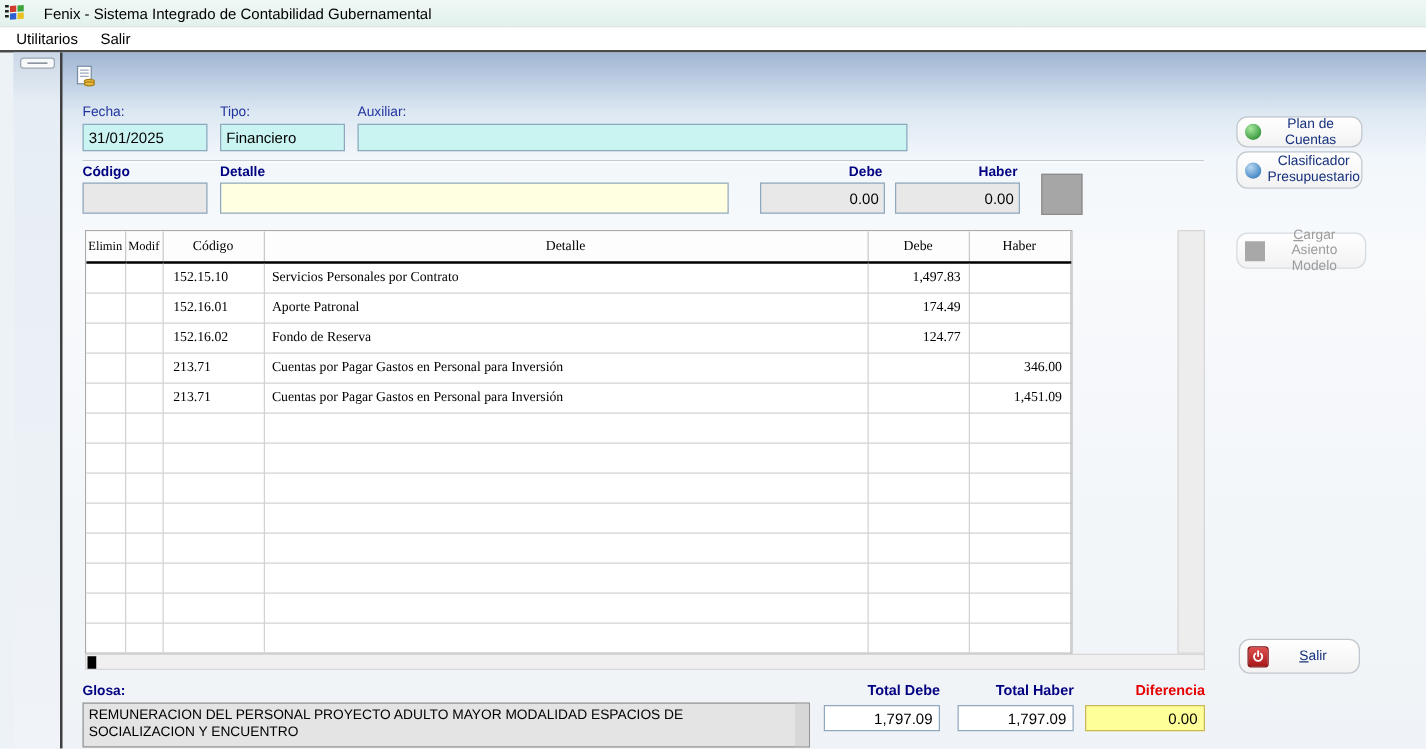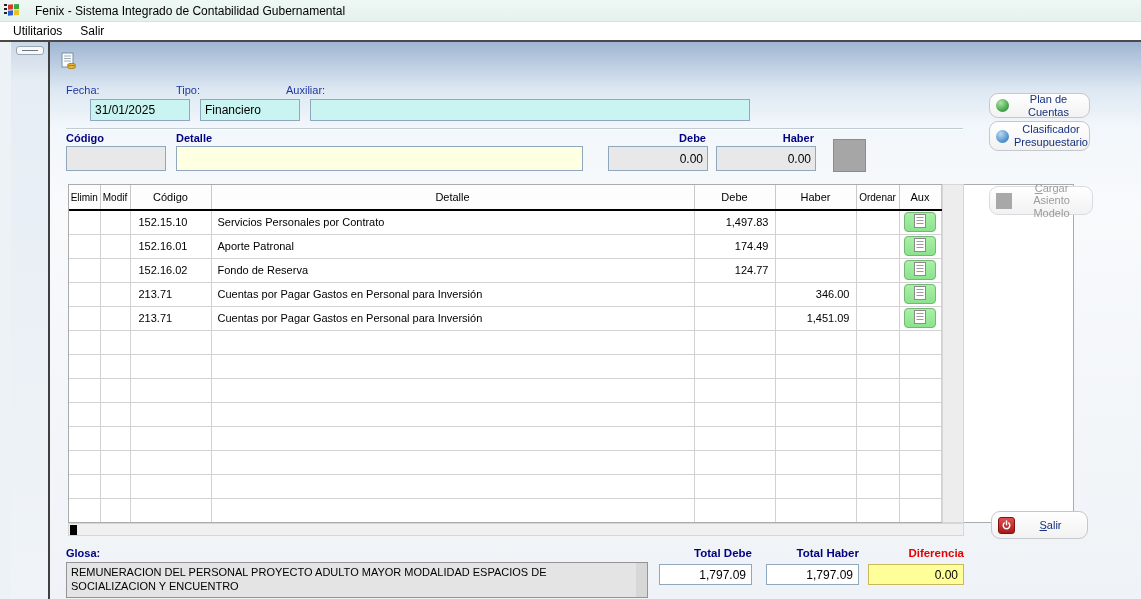--- a/index.html
+++ b/index.html
@@ -27,32 +27,32 @@
   .sidebar-handle i { display:block; width:16px; height:1px; background:#6B7682; }
 
   .toolbar-btn { position:absolute; left:45px; top:9px; width:24px; height:22px; background:transparent;
     border:1px solid transparent; border-radius:2px; display:flex; align-items:center; justify-content:center; }
 
   
   .flabel { position:absolute; color:#2135A0; font-size:11px; }
   .flabel.bold { color:#000080; font-weight:bold; }
   .tfield { position:absolute; border:1px solid #8FA8BE; font-family:"Liberation Sans",sans-serif;
     font-size:12px; padding:0 4px; color:#000; }
-  .cyan { background:#CAF4F2;margin-left:24px; }
+  .cyan { background:#CAF4F2; }
   .yellow { background:#FFFFE1; }
   .gray { background:#E8E8E8; }
   .num { text-align:right; }
   .hsep { position:absolute; left:55px; top:86px; width:897px; height:2px;
     border-top:1px solid #C3CBD3; border-bottom:1px solid #FFFFFF; }
   .gray-btn { position:absolute; left:822px; top:97px; width:33px; height:33px;
     background:#A6A6A6; border:1px solid #8C8C8C; }
 
   
-  .grid-wrap { position:absolute; left:57px; top:142px; width:1006px; height:339px;
-    border:1px solid #ABABAB; background:#FFFFFF; overflow:hidden; }
+  .grid-wrap { position:absolute; left:57px; top:142px; width:790px; height:339px;
+    border:1px solid #ABABAB; background:#FFFFFF; overflow:hidden;font-family:Liberation Serif, serif; }
   table.grid { border-collapse:collapse; table-layout:fixed; width:872px; }
   table.grid th { height:25px; font-weight:normal; font-size:11px; background:#FDFDFD;
     border-right:1px solid #C9C9C9; border-bottom:2px solid #000; text-align:center; }
   table.grid td { height:24px; font-size:11px; border-right:1px solid #D2D2D2; border-bottom:1px solid #D2D2D2;
     overflow:hidden; white-space:nowrap; background:#FFF; }
   td.c-codigo { padding-left:8px; }
   td.c-detalle { padding-left:6px; }
   td.c-debe, td.c-haber { padding-right:6px; text-align:right; }
   td.c-aux { text-align:center; padding:0; }
   .aux-btn { width:32px; height:20px; border:1px solid #74B874; border-radius:4px;

